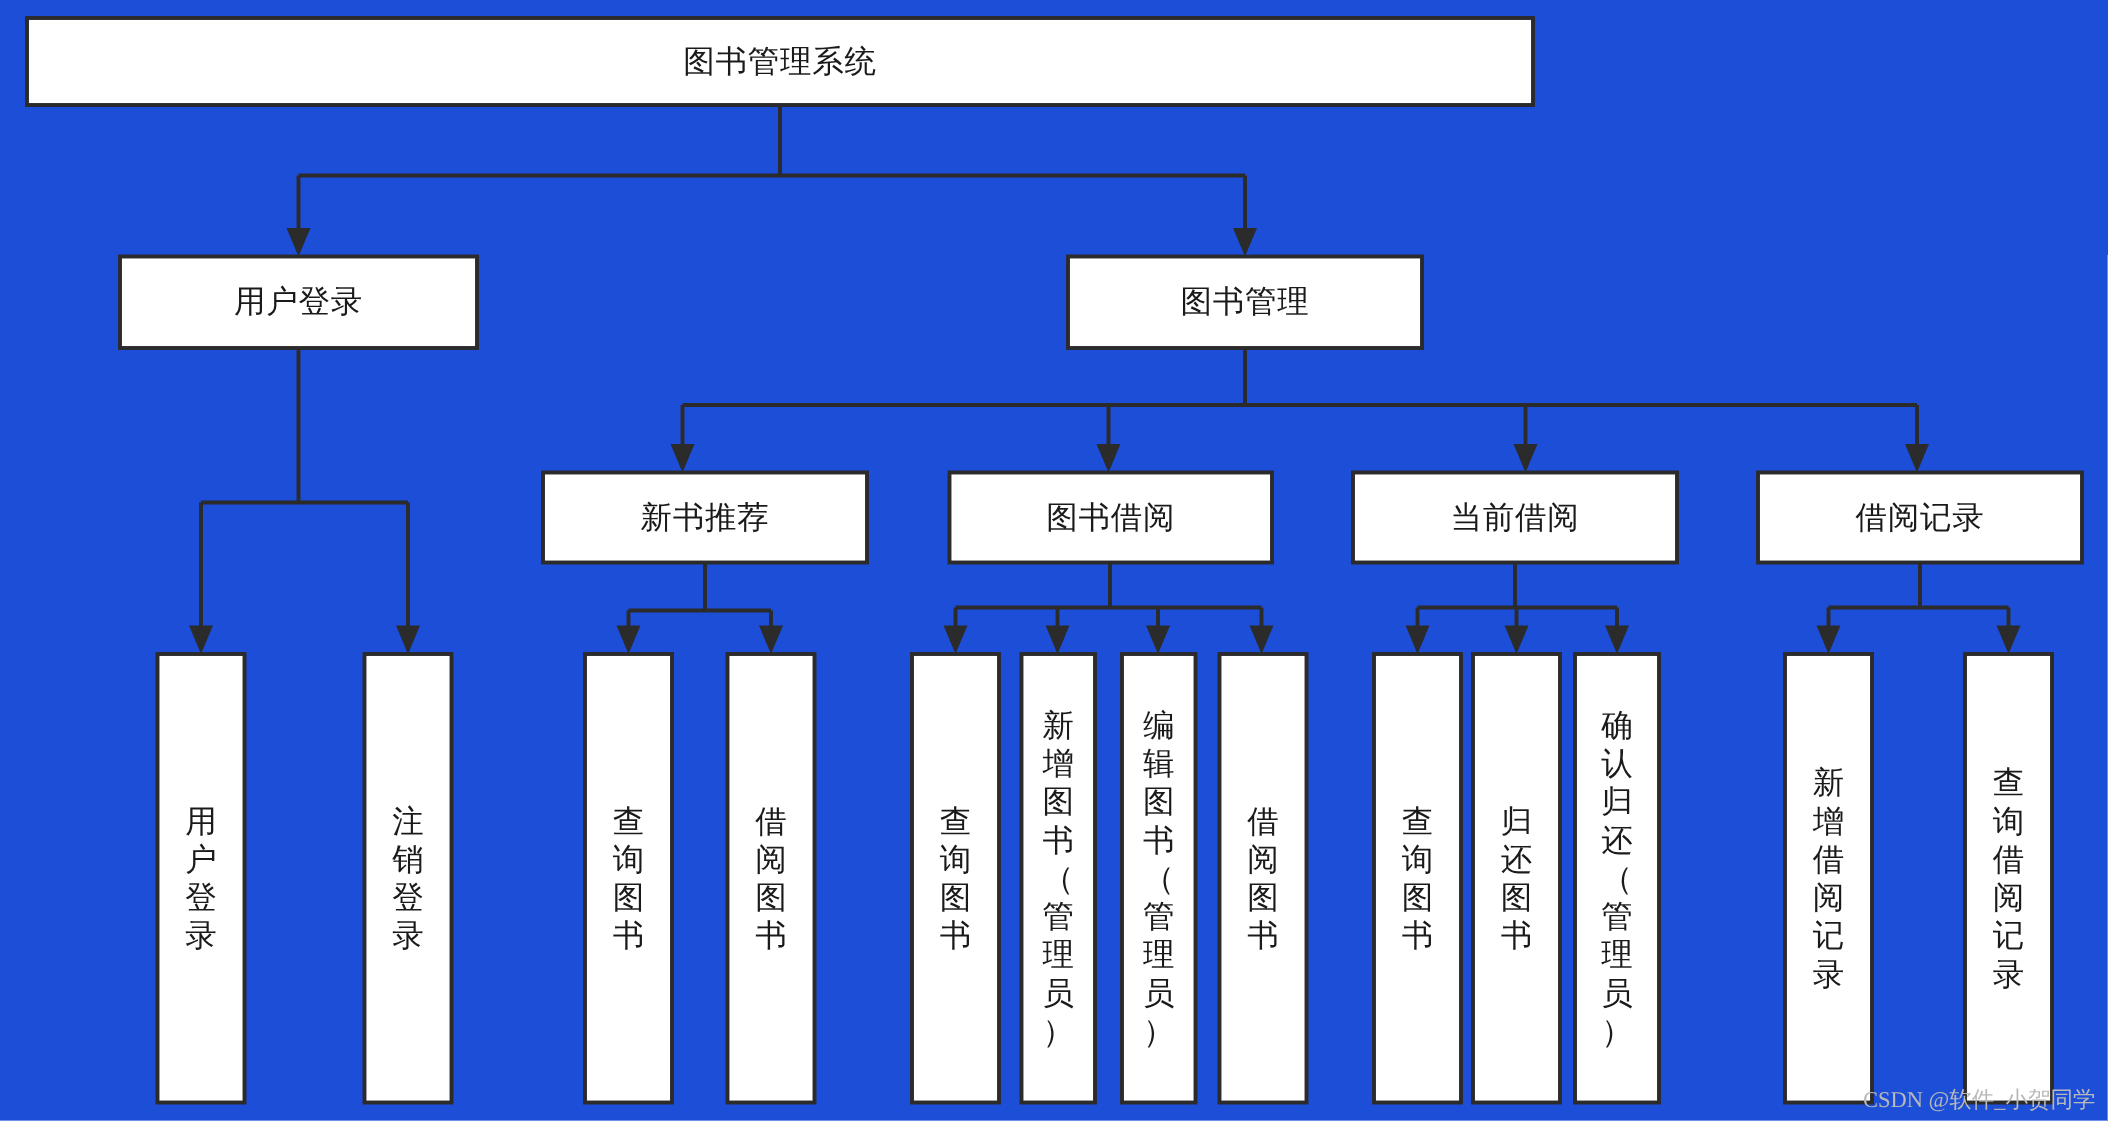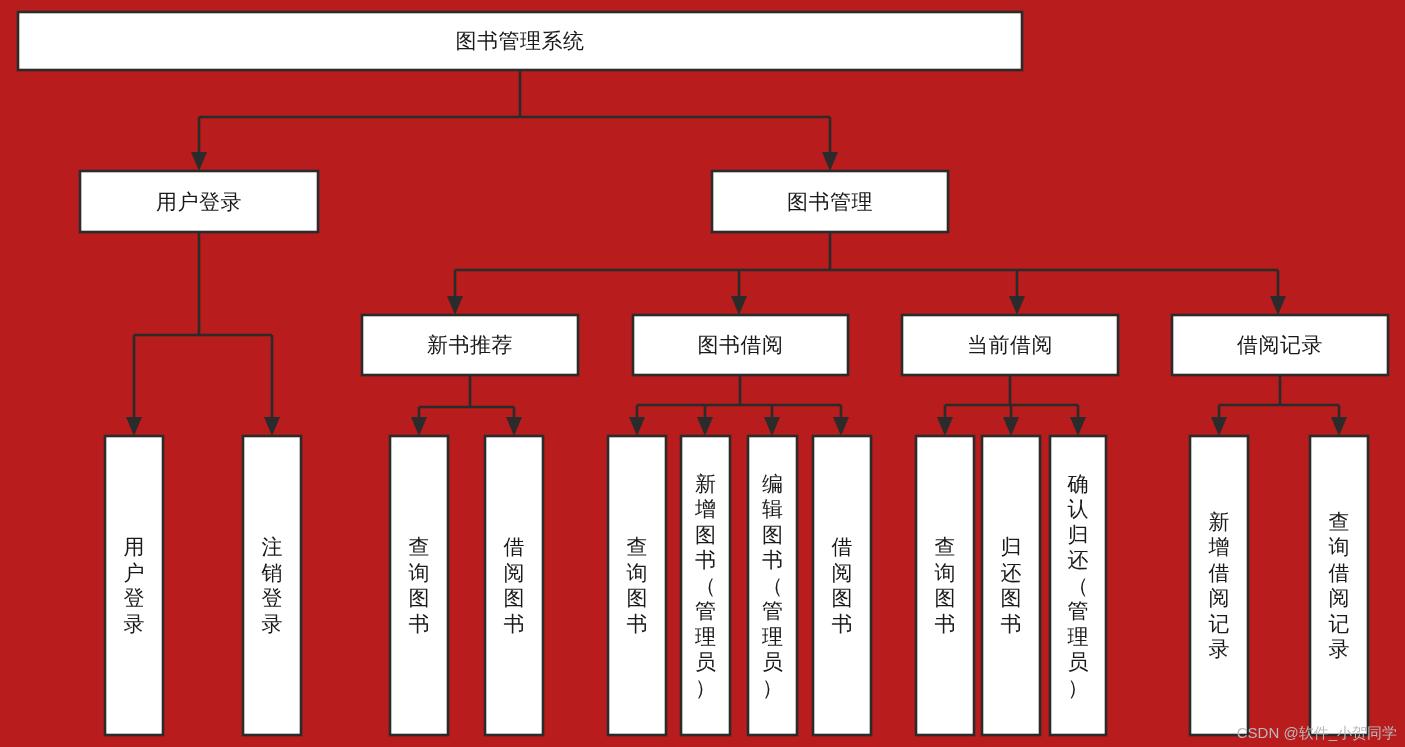--- a/index.html
+++ b/index.html
@@ -11,21 +11,21 @@
     width: 1405px;
     height: 747px;
     font-family: "DejaVu Sans", "Liberation Sans", sans-serif;
     overflow: hidden;
     position: relative;
   }
   #diagram-root {
     position: relative;
     width: 1405px;
     height: 747px;
-    background: #b91c1c;
+    background: #1d4ed8;
   }
   svg.diagram-canvas {
     position: absolute;
     left: 0;
     top: 0;
     width: 1405px;
     height: 747px;
     display: block;
   }
   .node-box {
@@ -55,21 +55,21 @@
     font-family: "DejaVu Sans", "Liberation Sans", sans-serif;
     font-size: 21px;
     fill: #1a1a1a;
     text-anchor: middle;
     letter-spacing: 0px;
   }
   .watermark {
     position: absolute;
     right: 8px;
     bottom: 4px;
-    font-family: Liberation Sans, sans-serif;
+    font-family: Liberation Serif, serif;
     font-size: 15px;
     color: #b9b9b9;
     white-space: nowrap;
     user-select: none;
   }
 </style>
 </head>
 <body>
 
 <div id="diagram-root">

